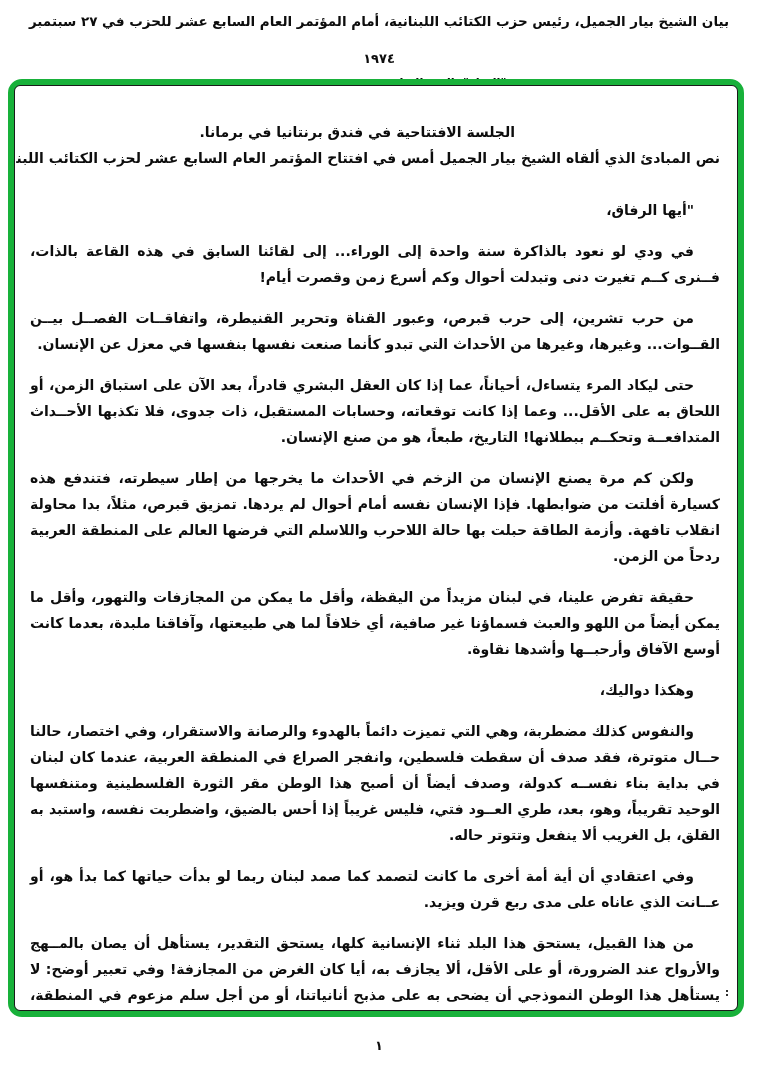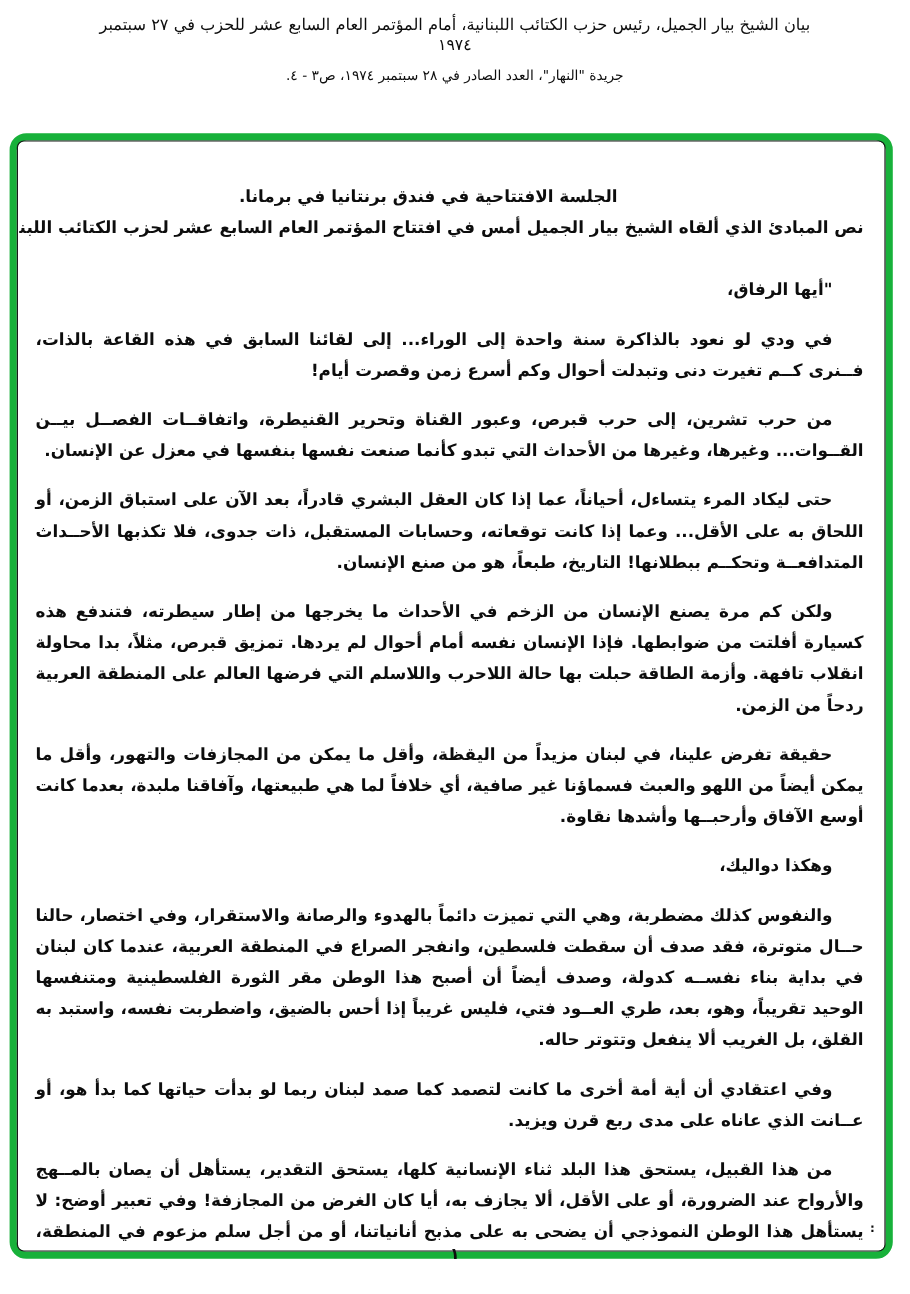--- a/index.html
+++ b/index.html
@@ -7,34 +7,34 @@
     position:relative;
     width:758px;height:1078px;
     background:#ffffff;
     font-family:"DejaVu Sans",sans-serif;
     color:#0d0d0d;
     overflow:hidden;
   }
   
   .header{
     position:absolute;top:0;left:0;width:758px;
-    text-align:center;direction:rtl;font-weight:normal;
+    text-align:center;direction:rtl;font-weight:bold;
   }
   .header-line1{
     margin-top:11px;font-size:13.5px;line-height:20px;white-space:nowrap;
   }
   .header-line2{
-    margin-top:0;font-size:13px;line-height:16px;
+    margin-top:20px;font-size:13px;line-height:16px;
   }
   .header-line3{
     margin-top:9px;font-size:11.5px;line-height:15px;
   }
   
   .annotation-box{
-    position:absolute;left:8px;top:111px;width:736px;height:938px;
+    position:absolute;left:8px;top:79px;width:736px;height:938px;
     border:6px solid #18b13a;border-radius:14px;
     box-sizing:border-box;background:#ffffff;
   }
   .inner-frame{
     position:absolute;inset:0;
     border:1px solid #1a1a1a;border-radius:6px;
     box-sizing:border-box;overflow:hidden;
   }
   
   .doc-content{

